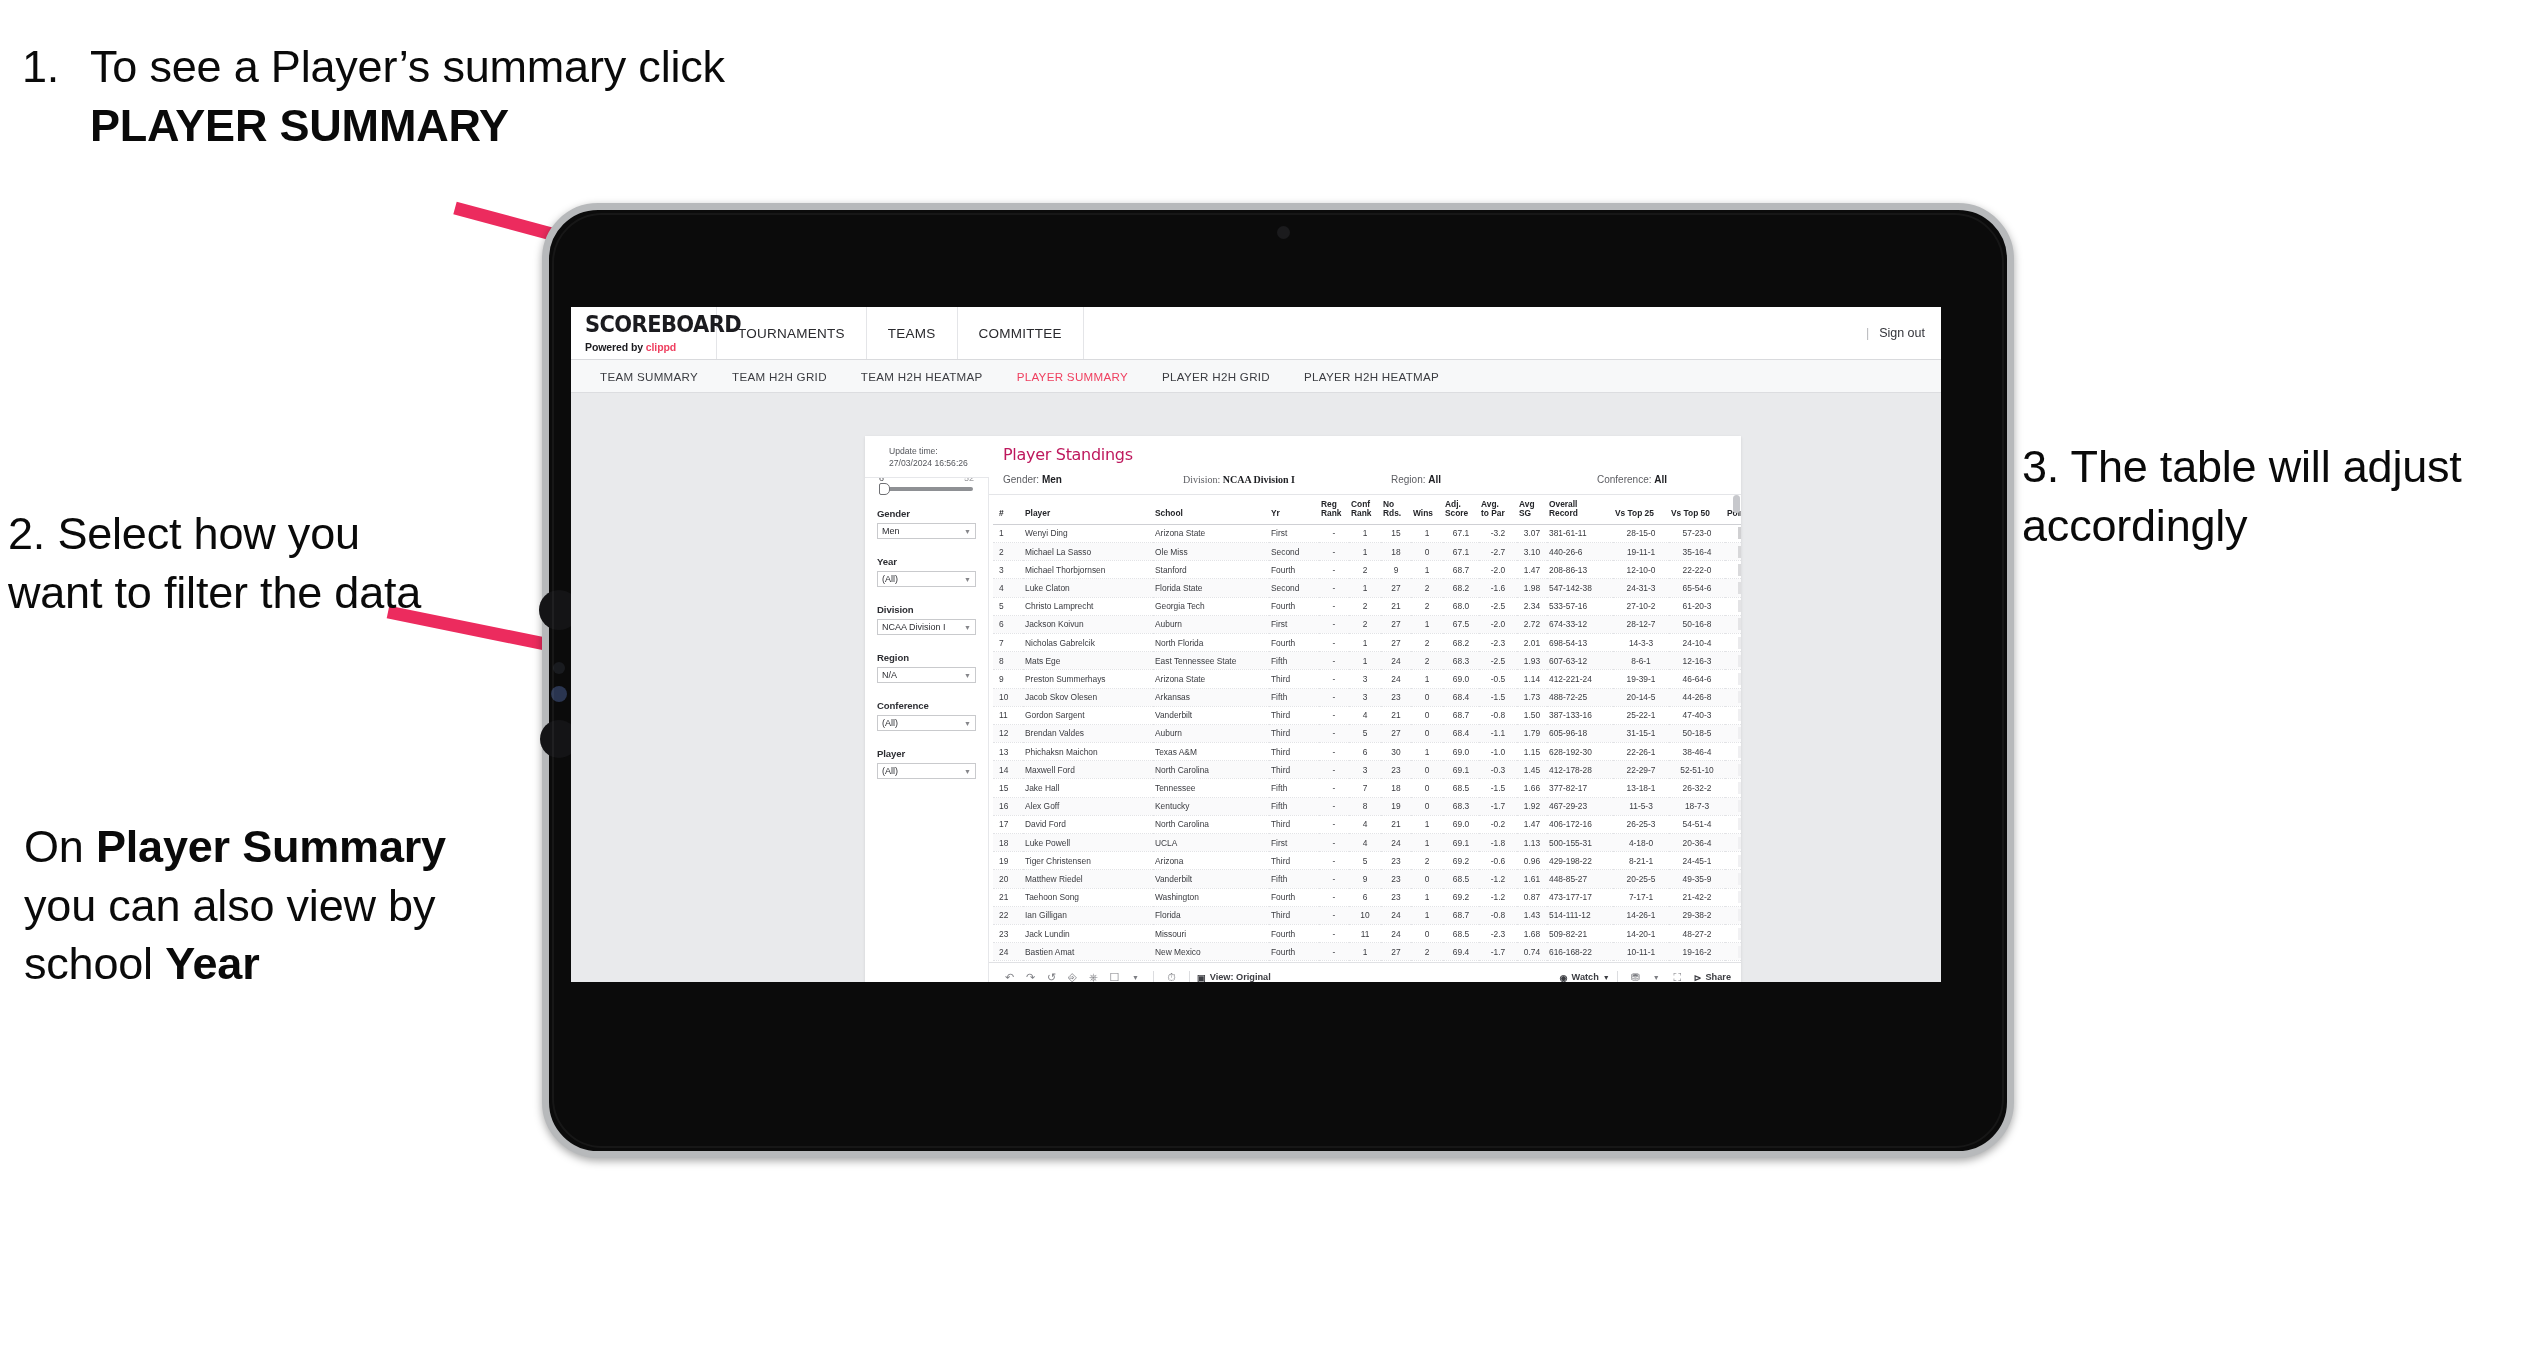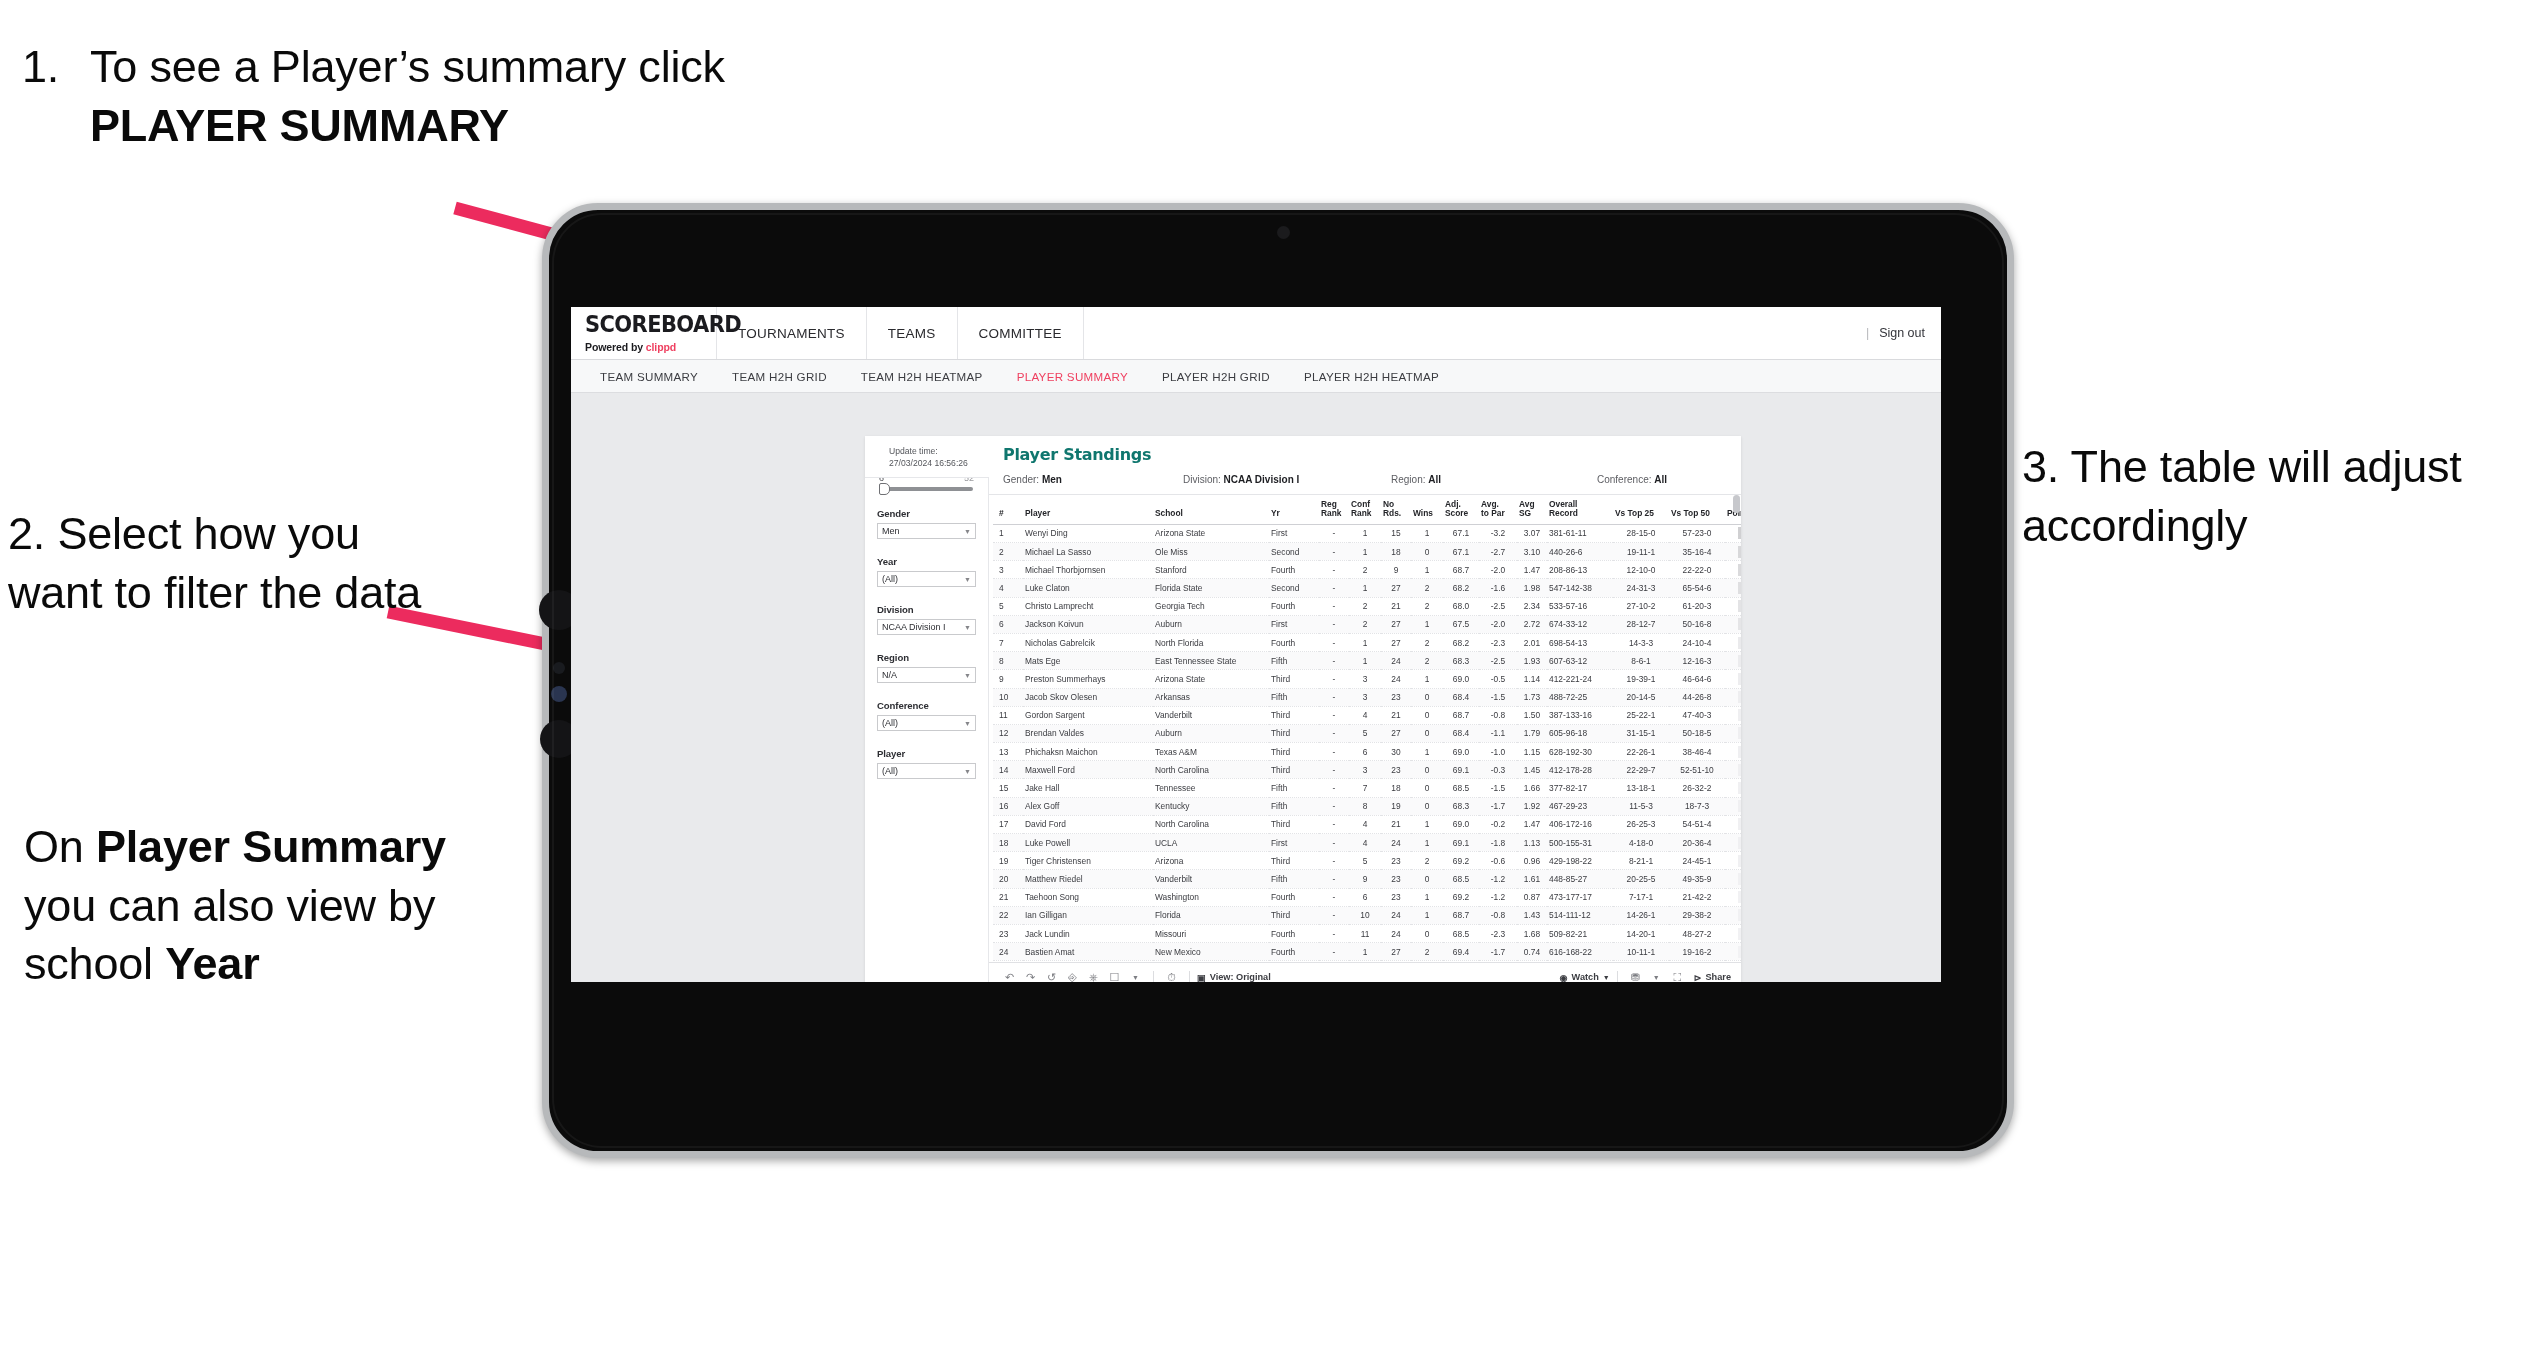--- a/index.html
+++ b/index.html
@@ -299,36 +299,36 @@
     z-index: 2;
   }
   #filters { padding-top: 22px; }
 
   #viz-header {
     padding: 9px 0 0 14px;
     border-bottom: 1px solid #e4e5e8;
   }
   #viz-title {
     font-size: 16px;
-    font-weight: 700;
-    color: #0f766e;
+    font-weight: 400;
+    color: #be185d;
     letter-spacing: -0.3px;
     font-family: "DejaVu Sans", sans-serif;
   }
   #viz-filters-row {
     display: flex;
     margin-top: 10px;
     padding-bottom: 9px;
     font-size: 10px;
     color: #5c5d62;
   }
   #viz-filters-row .fr { white-space: nowrap; }
   #viz-filters-row .fr b { color: #1d1e22; font-weight: 700; }
   #viz-filters-row .fr:nth-child(1) { width: 180px; }
-  #viz-filters-row .fr:nth-child(2) { width: 208px; }
+  #viz-filters-row .fr:nth-child(2) { width: 208px; font-family: Liberation Serif, serif; }
   #viz-filters-row .fr:nth-child(3) { width: 206px; }
 
   
   #tablewrap {
     flex: 1;
     overflow: hidden;
     position: relative;
     padding-left: 4px;
   }
   table.standings {

